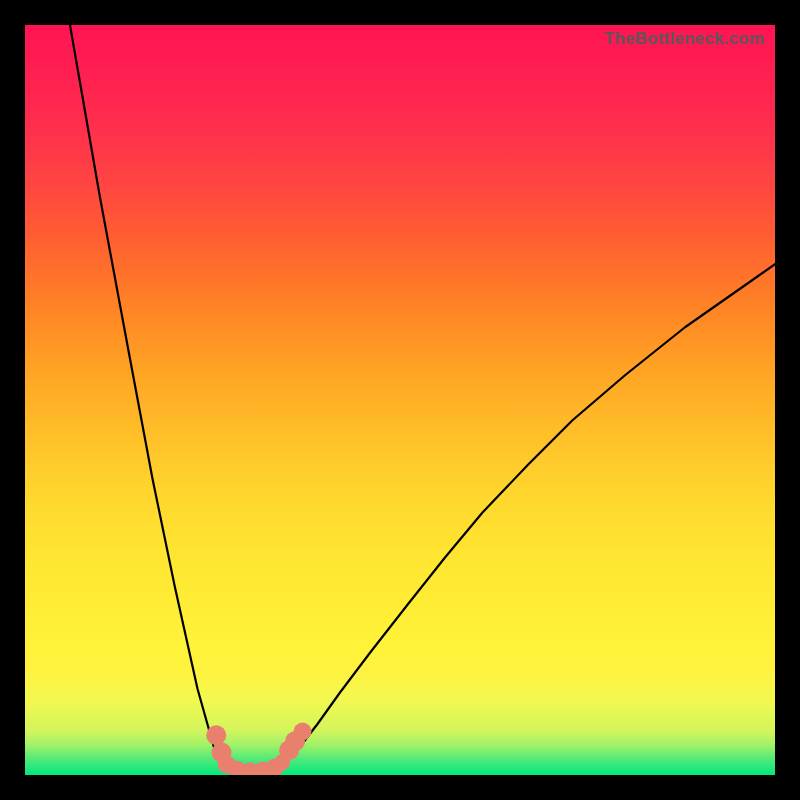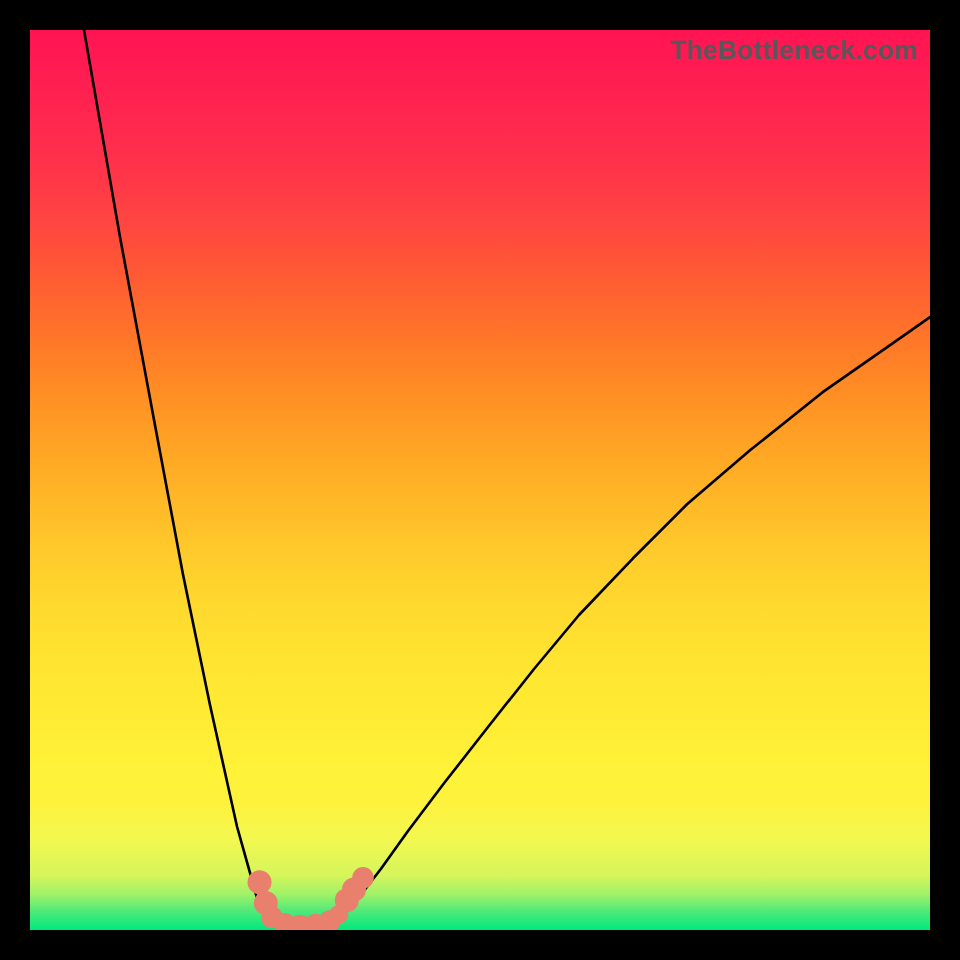--- a/index.html
+++ b/index.html
@@ -45,21 +45,21 @@
       #ff3549 84%,
       #ff274f 90%,
       #ff1b52 96%,
       #ff1452 100%
     );
   }
   .watermark {
     position: absolute;
     top: 4px;
     right: 10px;
-    font-size: 22px;
+    font-size: 17px;
     font-weight: 600;
     color: #58585a;
     letter-spacing: 0.2px;
   }
   svg.curve {
     position: absolute;
     left: 0;
     top: 0;
     width: 750px;
     height: 750px;

